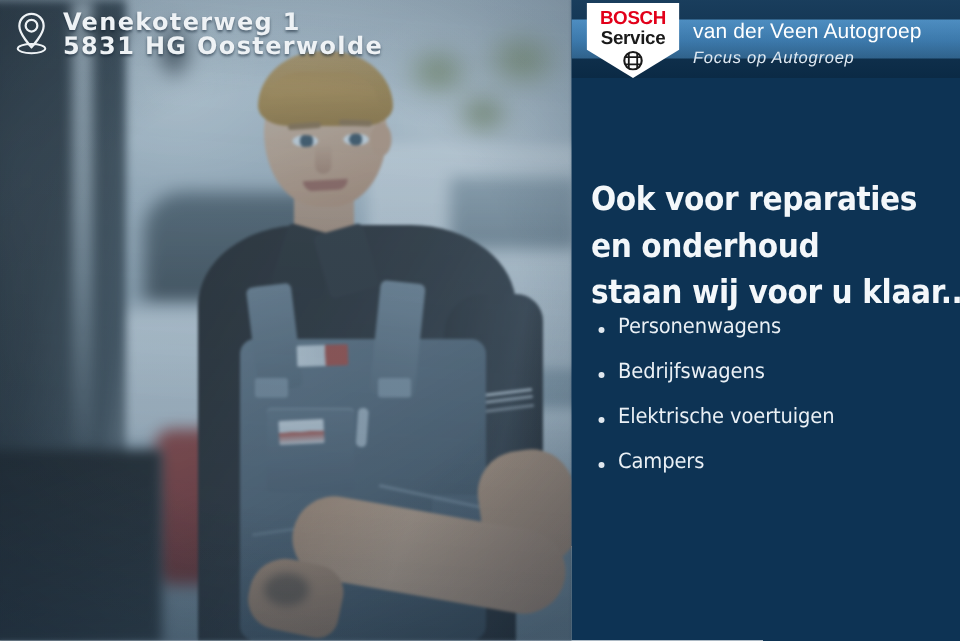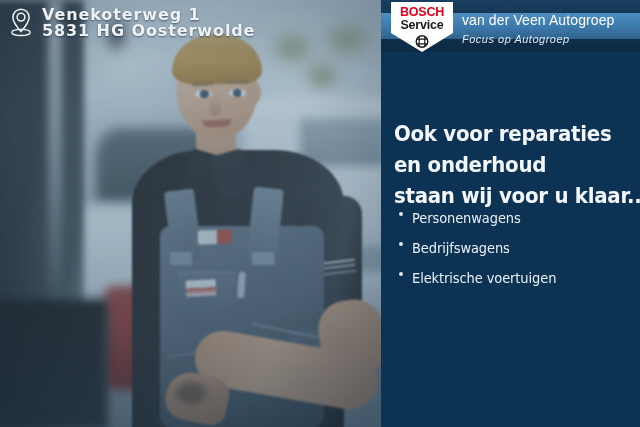--- a/index.html
+++ b/index.html
@@ -482,21 +482,21 @@
 
   
   .bullets {
     position: absolute;
     left: 18px; top: 210px;
     width: 240px;
     z-index: 4;
   }
   .bullet {
     display: flex;
-    align-items: center;
+    align-items: flex-end;
     gap: 9px;
     margin-bottom: 14px;
   }
   .bullet-dot {
     width: 4px; height: 4px;
     border-radius: 50%;
     background: #dfe7ee;
     flex: 0 0 auto;
     position: relative;
     top: -4px;
@@ -623,16 +623,20 @@
         <span class="bullet-label">Personenwagens</span>
       </div>
       <div class="bullet">
         <span class="bullet-dot"></span>
         <span class="bullet-label">Bedrijfswagens</span>
       </div>
       <div class="bullet">
         <span class="bullet-dot"></span>
         <span class="bullet-label">Elektrische voertuigen</span>
       </div>
+      <div class="bullet">
+        <span class="bullet-dot"></span>
+        <span class="bullet-label">Campers</span>
+      </div>
     </div>
   </div>
 
 </div>
 
 </body></html>

